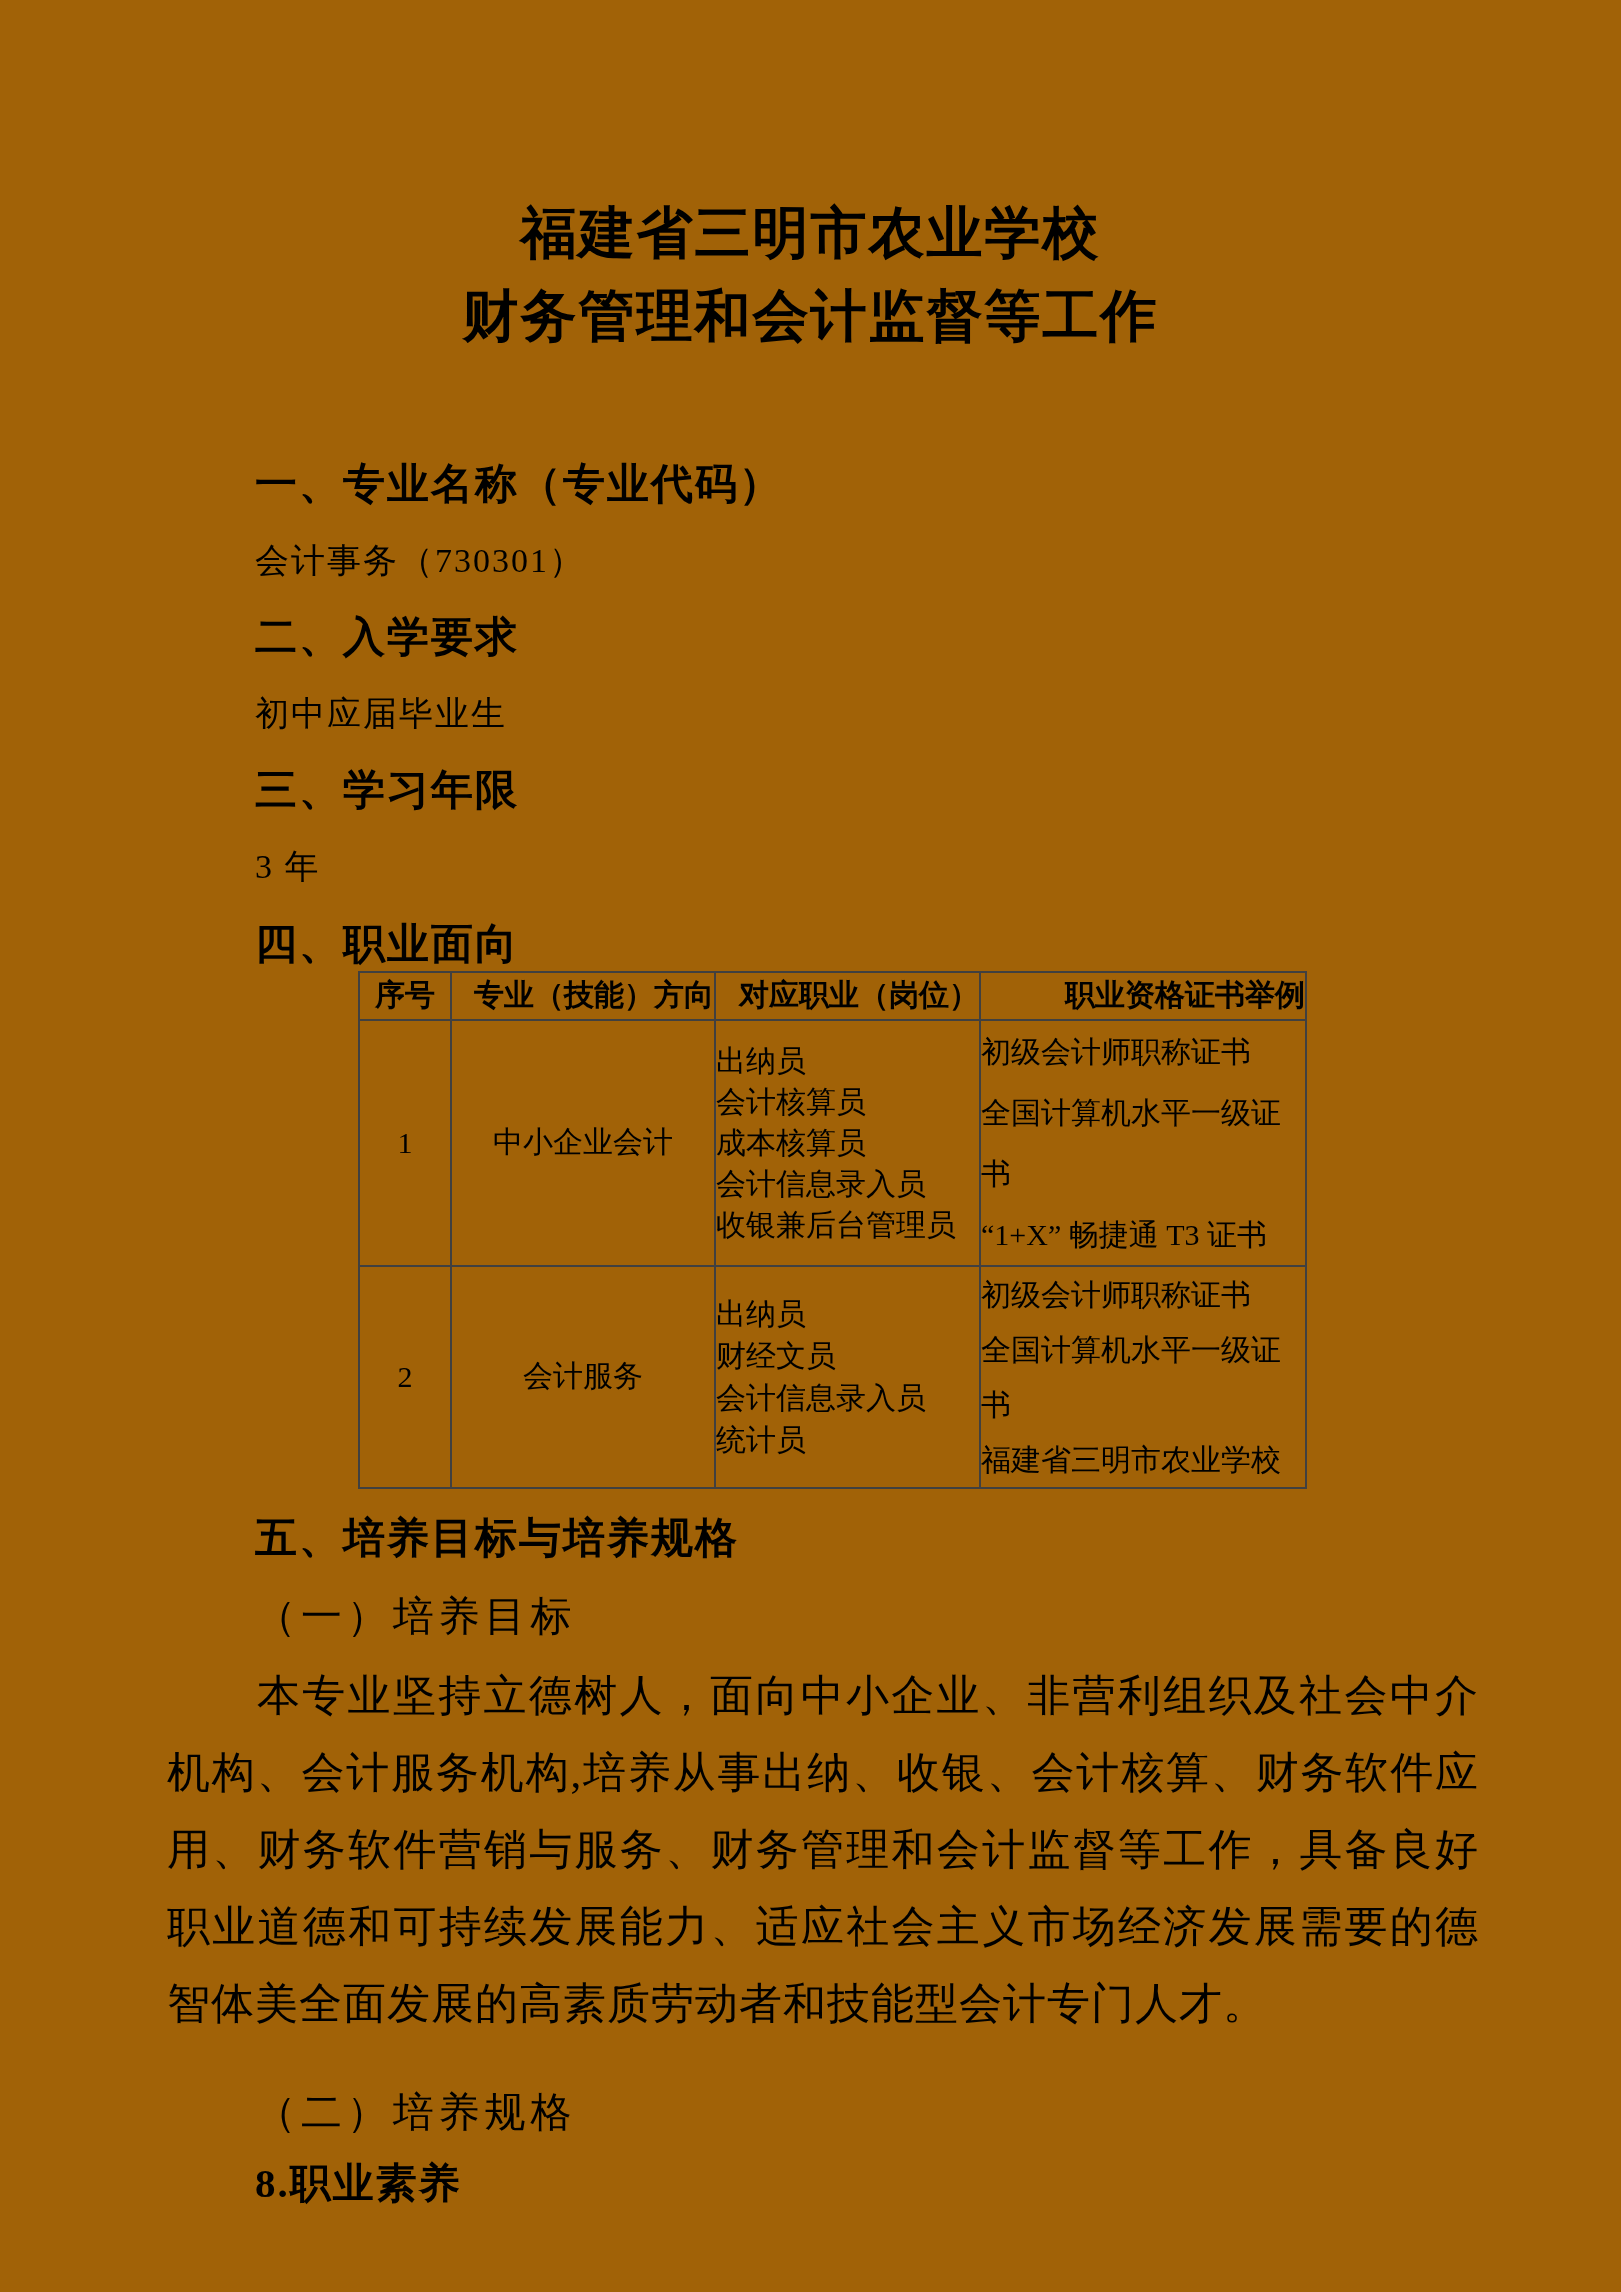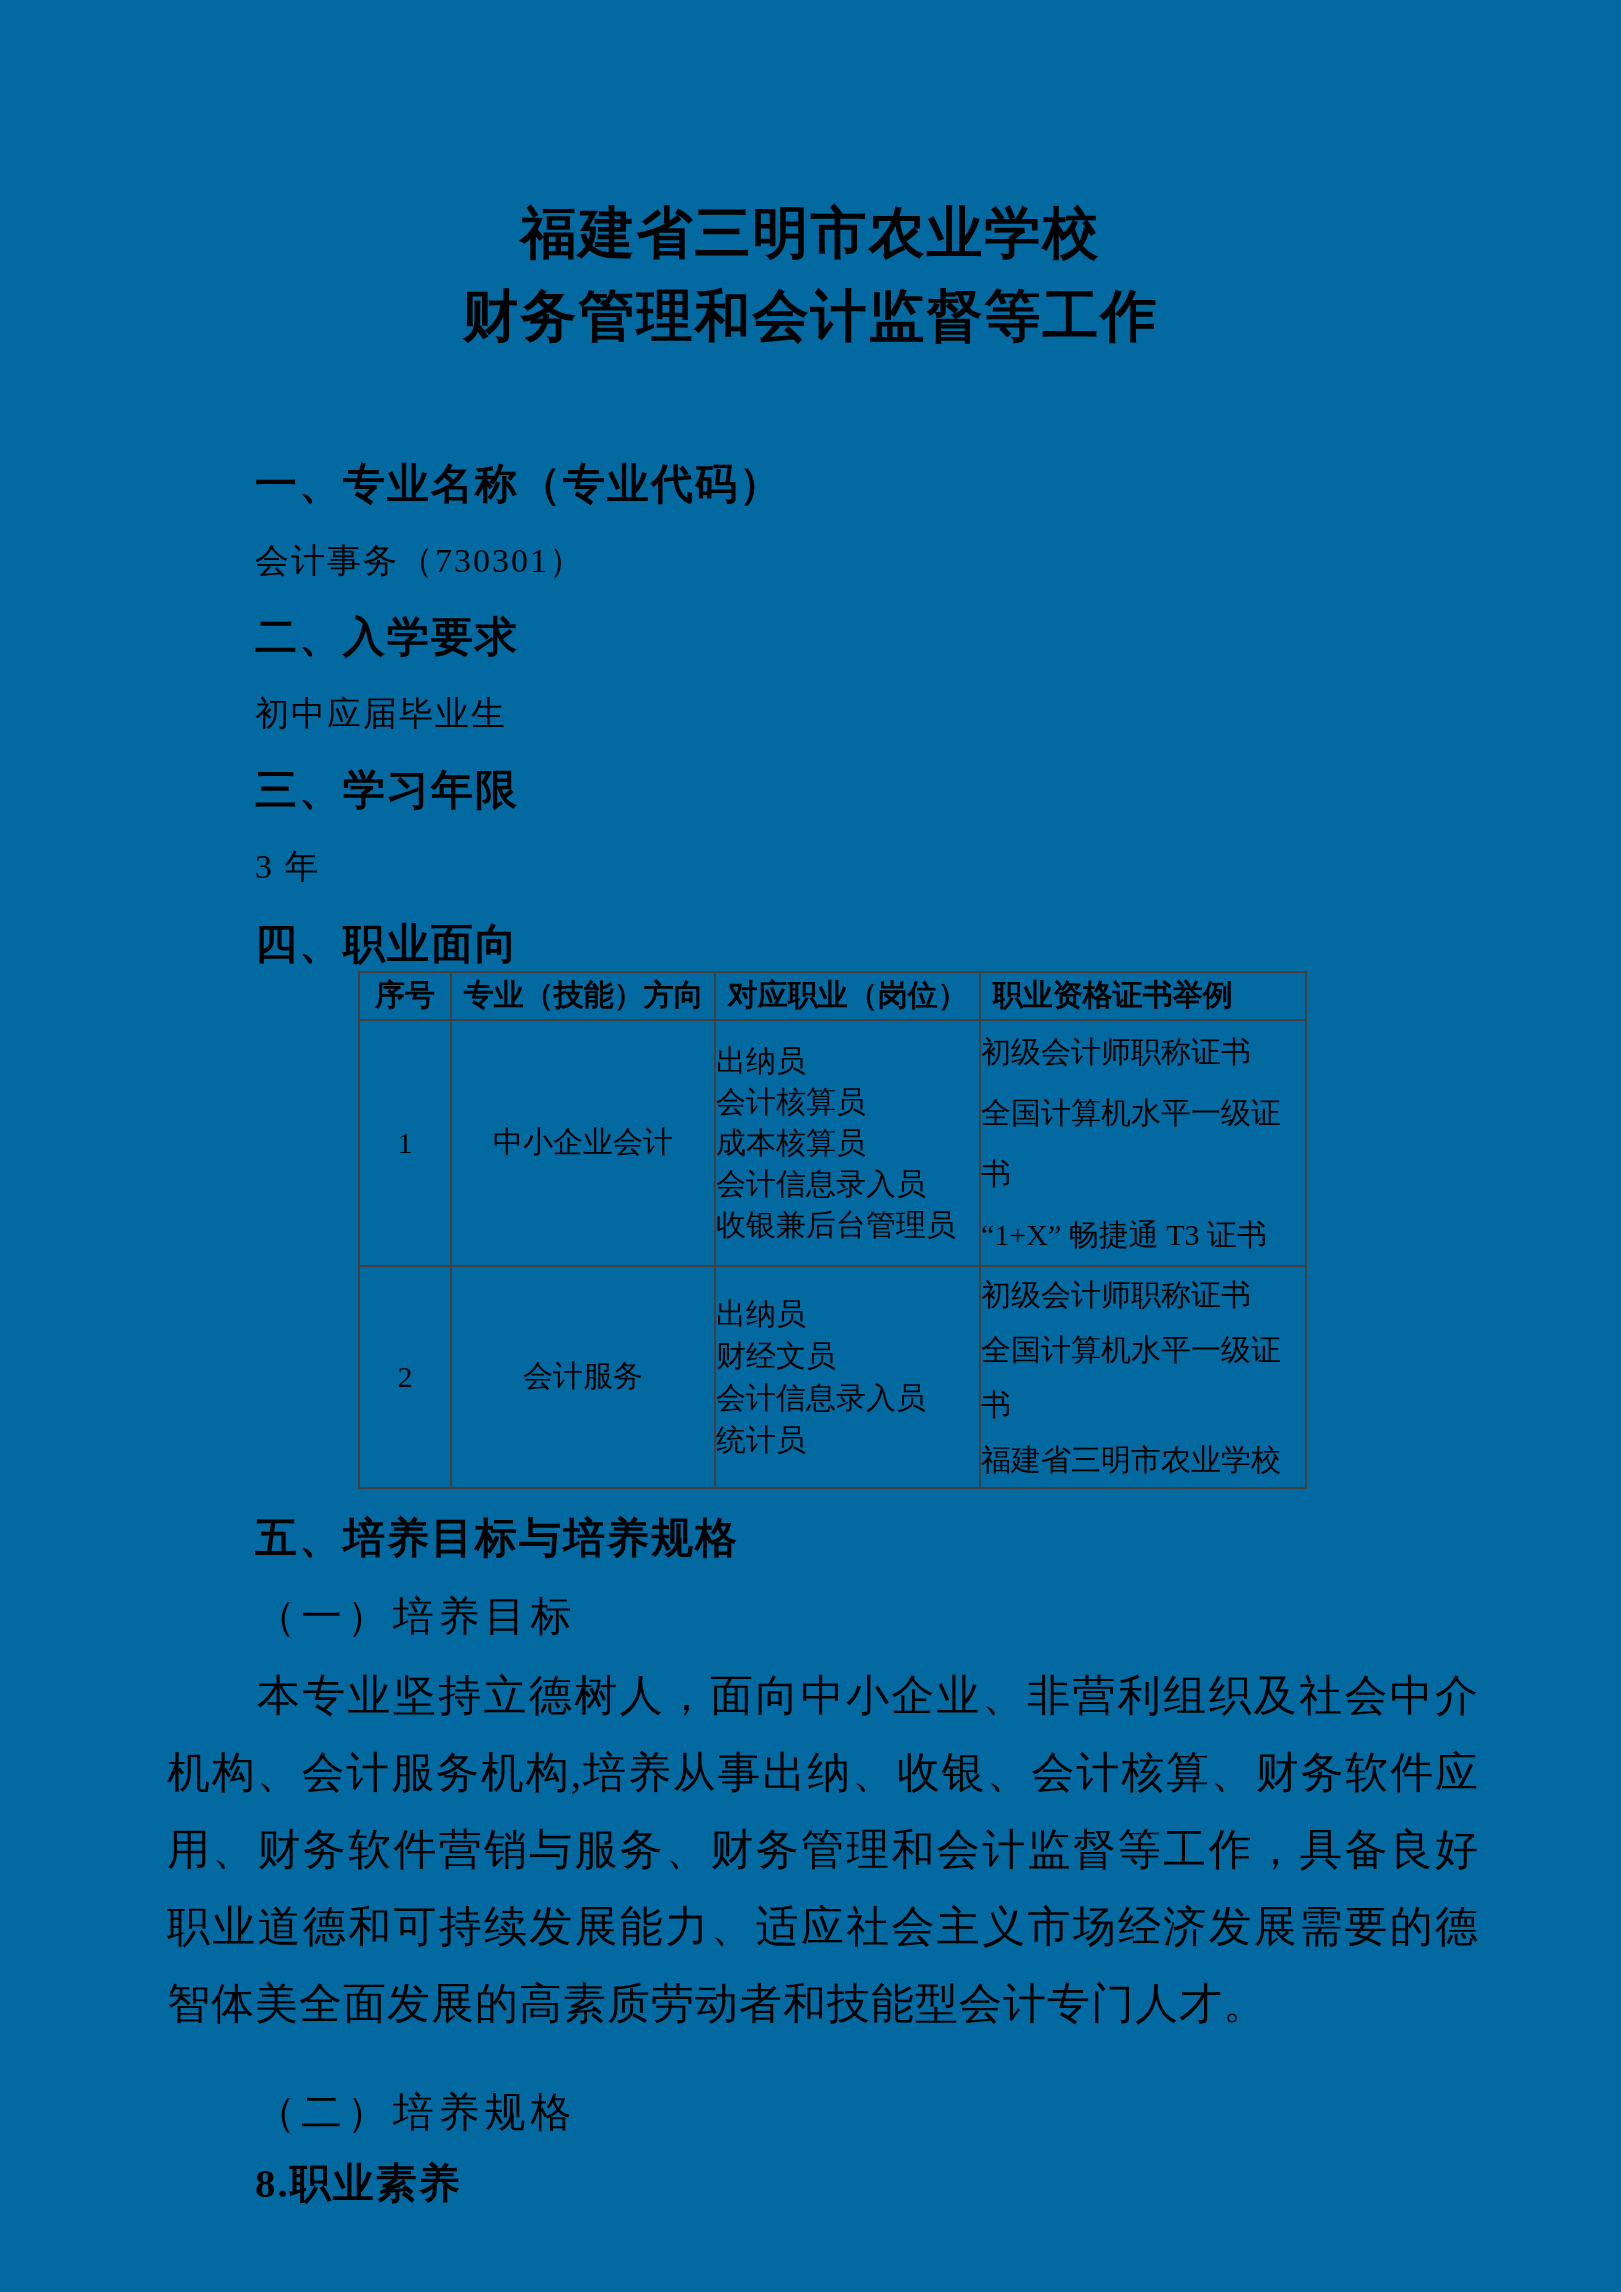--- a/index.html
+++ b/index.html
@@ -4,21 +4,21 @@
 <style>
   html, body {
     margin: 0;
     padding: 0;
     background: #ffffff;
   }
   .page {
     position: relative;
     width: 1621px;
     height: 2293px;
-    background: #0369a1;
+    background: #a16207;
     color: #000000;
     overflow: hidden;
   }
   .doc-title {
     margin: 0;
     padding-top: 192px;
     text-align: center;
     font-family: "Liberation Serif", serif;
     font-weight: bold;
     font-size: 56px;
@@ -87,21 +87,21 @@
   }
   table.career-table th,
   table.career-table td {
     border: 2px solid #404040;
     vertical-align: middle;
     padding: 0;
   }
   table.career-table th {
     font-weight: bold;
     height: 46px;
-    text-align: left;
+    text-align: right;
     padding-left: 11.8px;
     white-space: nowrap;
     overflow: hidden;
   }
   table.career-table th.c-no { text-align: center; padding-left: 0; }
   table.career-table tr.row-1 td { height: 216px; }
   table.career-table tr.row-2 td { height: 172px; }
   td.c-no { text-align: center; }
   td.c-dir { padding-left: 13.7px; text-align: center; }
   td.c-jobs { padding-left: 13.7px; }

